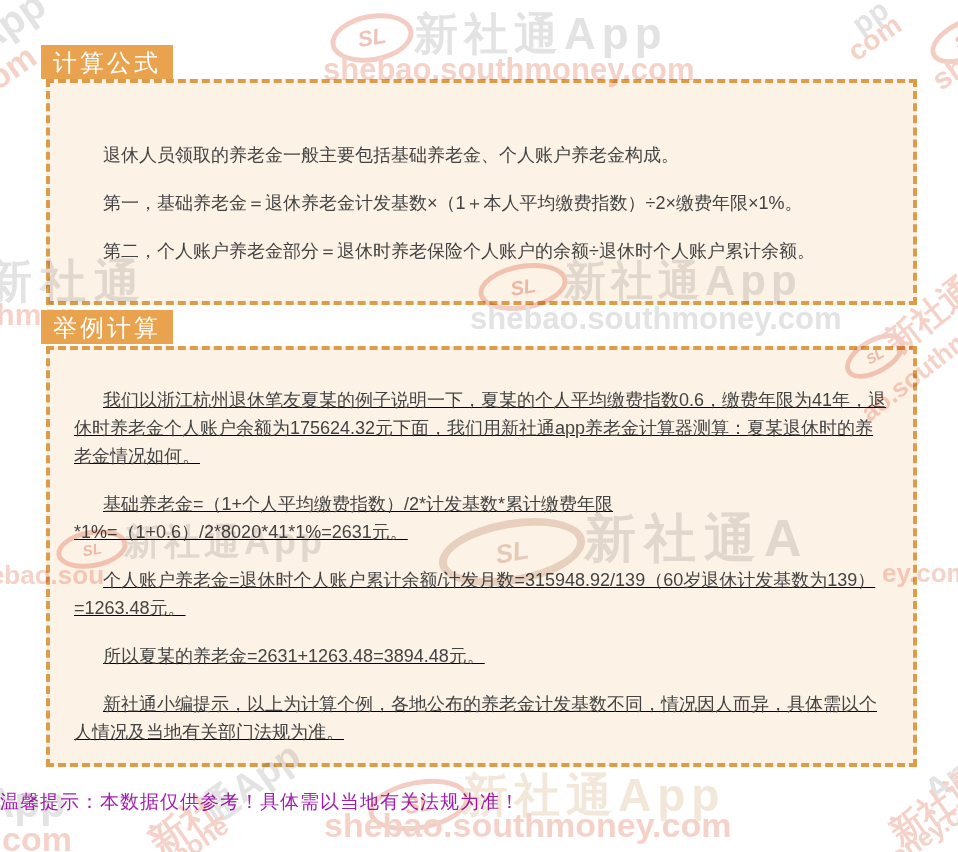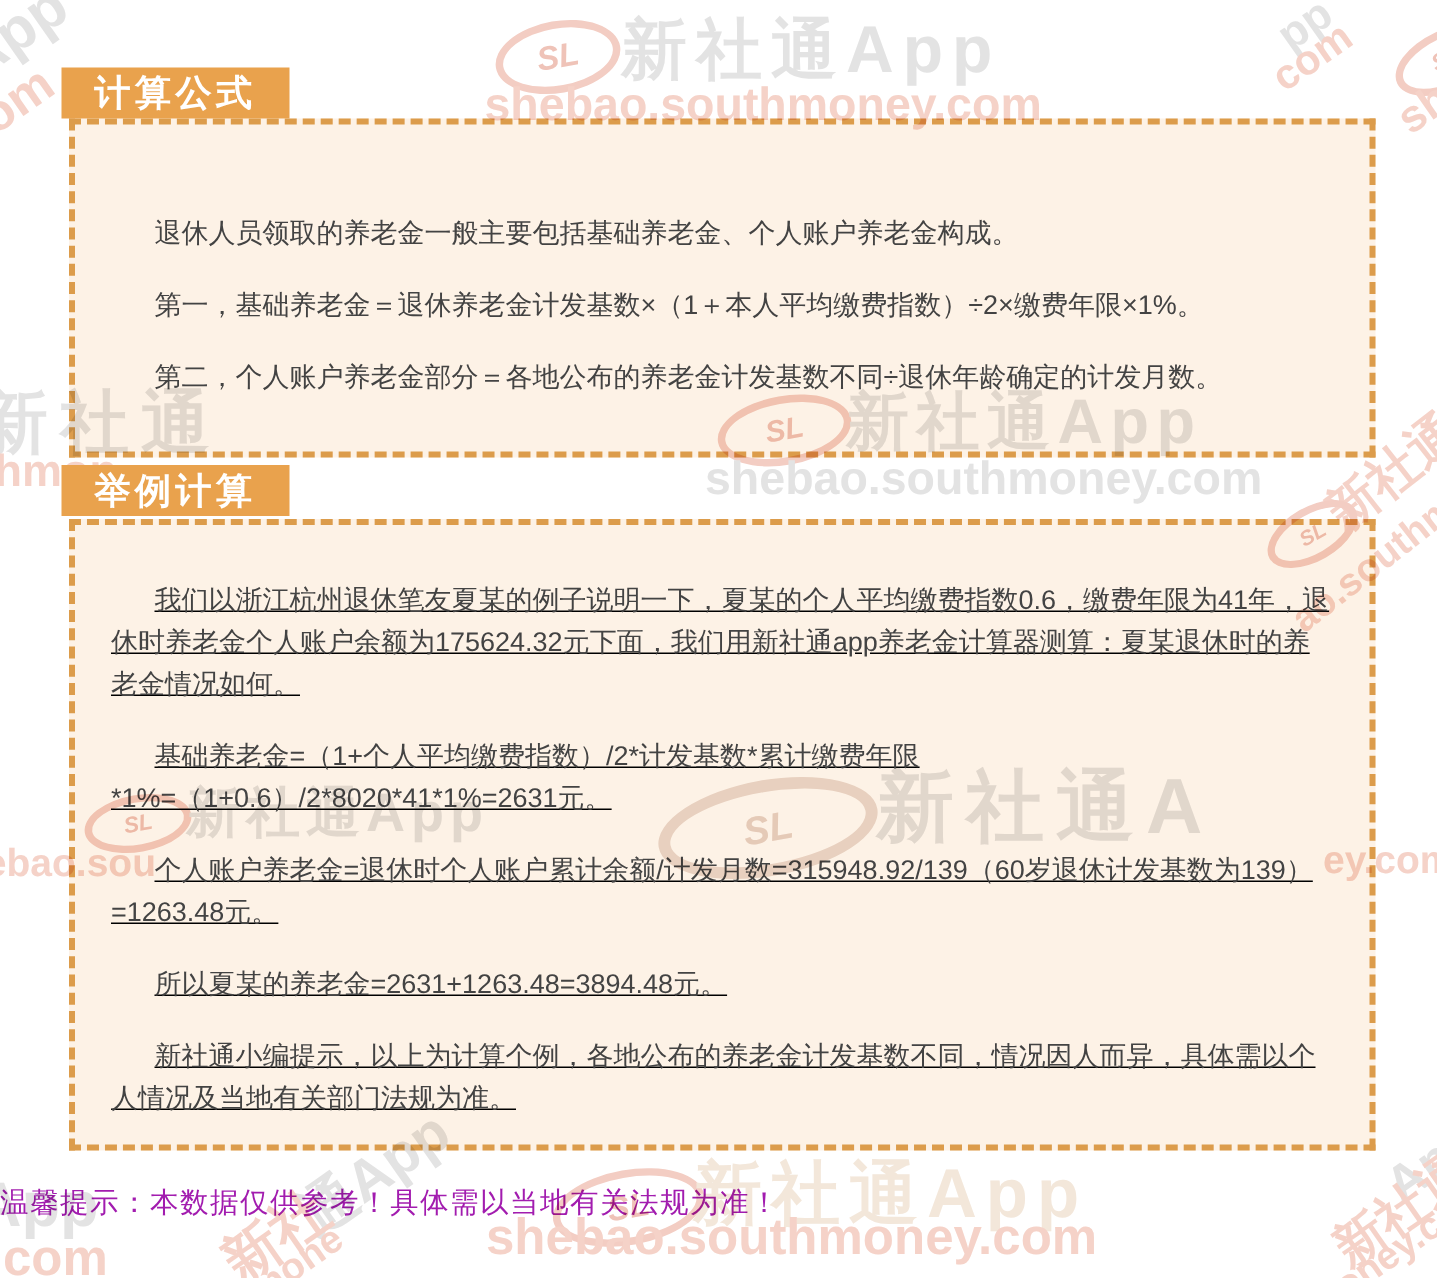--- a/index.html
+++ b/index.html
@@ -7,22 +7,22 @@
     width:958px;height:852px;position:relative;overflow:hidden;
     background:#ffffff;
     font-family:"Liberation Sans","DejaVu Sans",sans-serif;
   }
   .page{position:absolute;inset:0;}
 
   
   .section-title{
     position:absolute;left:41px;z-index:10;
     background:#E9A24D;color:#ffffff;
-    font-size:24px;font-weight:bold;letter-spacing:3px;
-    height:34px;line-height:35px;padding:0 22px;
+    font-size:24px;font-weight:normal;letter-spacing:3px;
+    height:34px;line-height:35px;padding:0 12px;
   }
   .title-formula{top:45px;}
   .title-example{top:310px;}
 
   
   .dashed-box{
     position:absolute;left:46px;width:863px;z-index:4;
     border:4px dashed #DC9C4B;background:#FDF2E6;
   }
   .box-formula{top:79px;height:204px;padding-top:14px;}
@@ -123,21 +123,21 @@
     <span class="wm wm-gray rot" style="left:922px;top:758px;font-size:34px;">App</span>
     <span class="wm wm-pink rot" style="left:884px;top:790px;font-size:34px;">新社通</span>
     <span class="wm wm-pink rot" style="left:864px;top:830px;font-size:26px;">money.c</span>
   </div>
 
   <div class="section-title title-formula">计算公式</div>
   <div class="dashed-box box-formula">
     <div class="box-inner">
       <p>退休人员领取的养老金一般主要包括基础养老金、个人账户养老金构成。</p>
       <p>第一，基础养老金＝退休养老金计发基数×（1＋本人平均缴费指数）÷2×缴费年限×1%。</p>
-      <p>第二，个人账户养老金部分＝各地公布的养老金计发基数不同÷退休年龄确定的计发月数。</p>
+      <p>第二，个人账户养老金部分＝退休时养老保险个人账户的余额÷退休时个人账户累计余额。</p>
     </div>
   </div>
 
   <div class="section-title title-example">举例计算</div>
   <div class="dashed-box box-example">
     <div class="box-inner">
       <p>我们以浙江杭州退休笔友夏某的例子说明一下，夏某的个人平均缴费指数0.6，缴费年限为41年，退休时养老金个人账户余额为175624.32元下面，我们用新社通app养老金计算器测算：夏某退休时的养老金情况如何。</p>
       <p>基础养老金=（1+个人平均缴费指数）/2*计发基数*累计缴费年限
 *1%=（1+0.6）/2*8020*41*1%=2631元。</p>
       <p>个人账户养老金=退休时个人账户累计余额/计发月数=315948.92/139（60岁退休计发基数为139）=1263.48元。</p>

